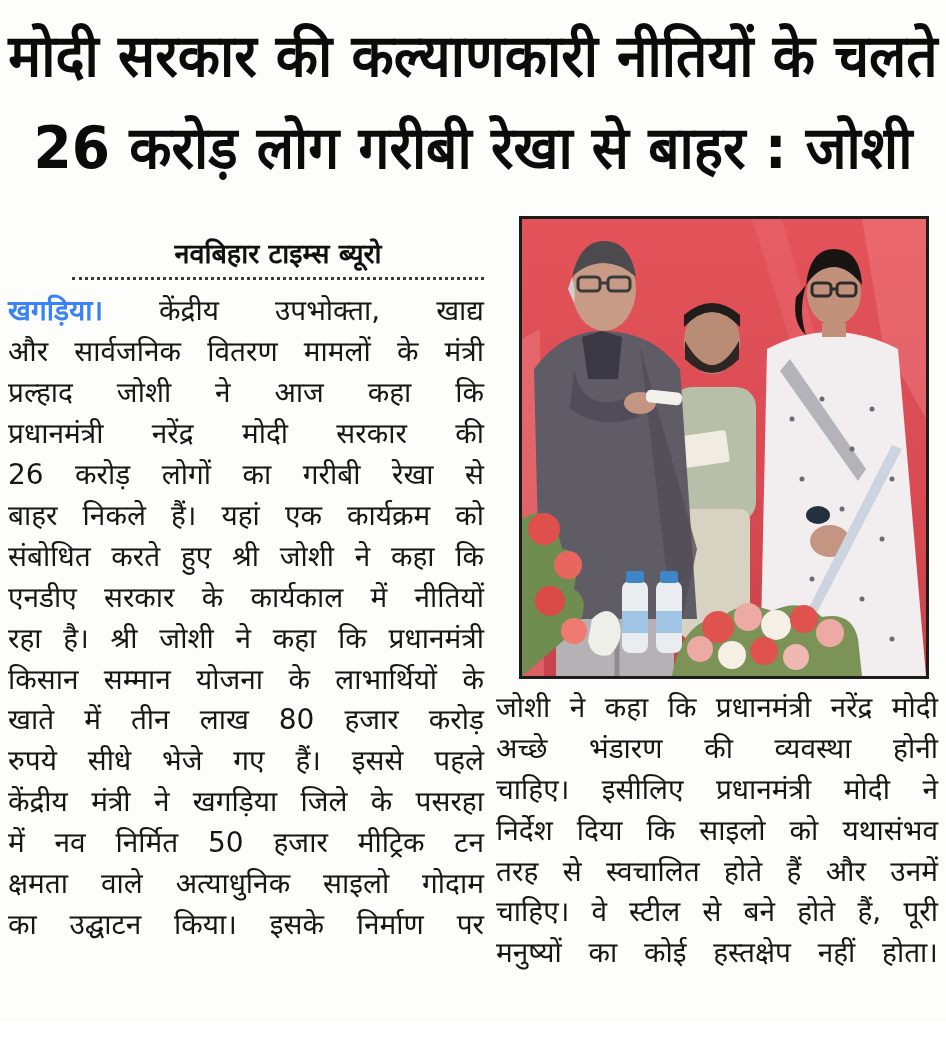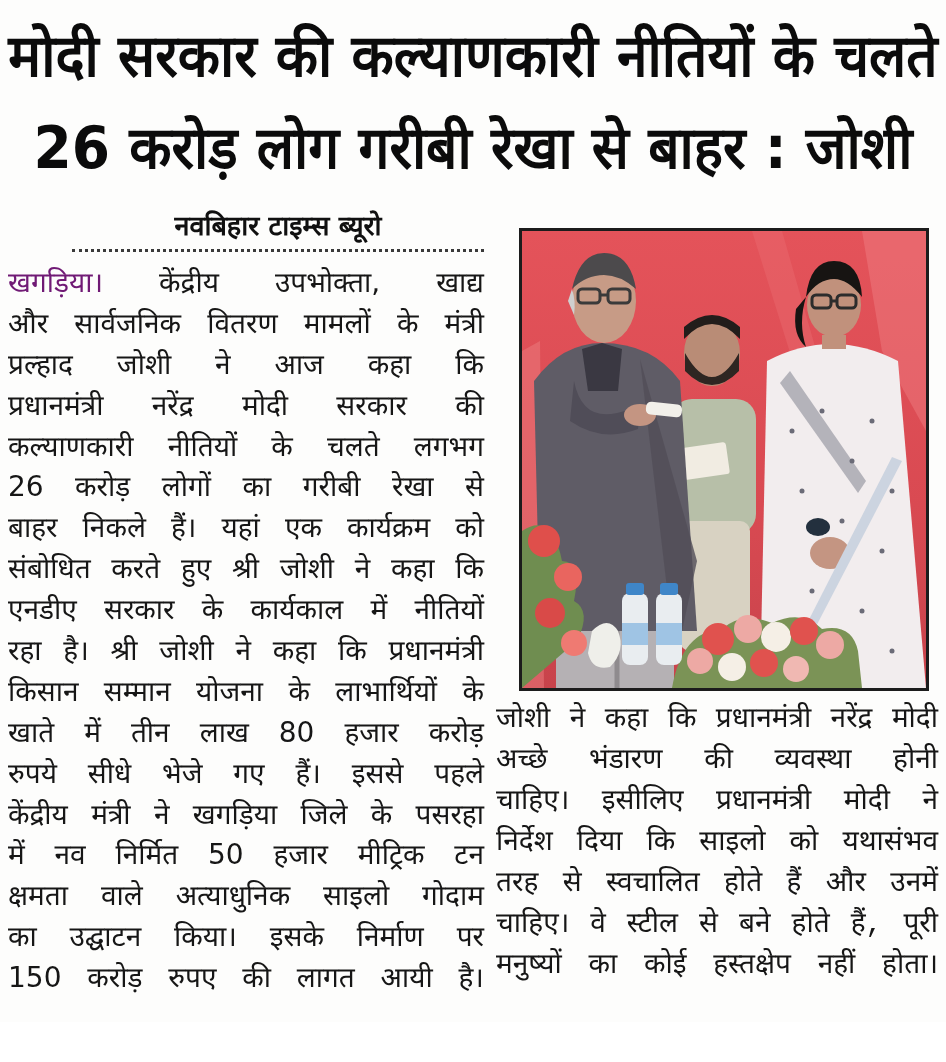--- a/index.html
+++ b/index.html
@@ -59,31 +59,31 @@
     line-height:40.9px;
     color:#161616;
   }
   .bline{
     text-align:justify;
     text-align-last:justify;
     white-space:nowrap;
     height:40.9px;
     overflow:visible;
   }
-  .dateline{font-weight:400;color:#701a75;}
+  .dateline{font-weight:700;color:#3b82f6;}
   
   .photo-frame{
     margin:6px 0 0 23px;
     width:404px;height:457px;
     border:3px solid #1c1c1c;
     background:#dd4a52;
     line-height:0;
   }
   .photo-frame svg{display:block;}
-  .col-right .body-text{margin-top:9px;font-family:Liberation Mono, monospace;}
+  .col-right .body-text{margin-top:9px;}
 </style>
 </head>
 <body>
 
 <div class="page">
 
   <h1 class="headline">
     <div class="hline">मोदी सरकार की कल्याणकारी नीतियों के चलते</div>
     <div class="hline">26 करोड़ लोग गरीबी रेखा से बाहर : जोशी</div>
   </h1>
@@ -92,34 +92,32 @@
 
     <div class="col-left">
       <div class="byline-wrap">
         <div class="byline-text">नवबिहार टाइम्स ब्यूरो</div>
       </div>
       <div class="body-text">
         <div class="bline"><span class="dateline">खगड़िया।</span> <span>केंद्रीय उपभोक्ता, खाद्य</span></div>
         <div class="bline">और सार्वजनिक वितरण मामलों के मंत्री</div>
         <div class="bline">प्रल्हाद जोशी ने आज कहा कि</div>
         <div class="bline">प्रधानमंत्री नरेंद्र मोदी सरकार की</div>
-        <div class="bline">कल्याणकारी नीतियों के चलते लगभग</div>
         <div class="bline">26 करोड़ लोगों का गरीबी रेखा से</div>
         <div class="bline">बाहर निकले हैं। यहां एक कार्यक्रम को</div>
         <div class="bline">संबोधित करते हुए श्री जोशी ने कहा कि</div>
         <div class="bline">एनडीए सरकार के कार्यकाल में नीतियों</div>
         <div class="bline">रहा है। श्री जोशी ने कहा कि प्रधानमंत्री</div>
         <div class="bline">किसान सम्मान योजना के लाभार्थियों के</div>
         <div class="bline">खाते में तीन लाख 80 हजार करोड़</div>
         <div class="bline">रुपये सीधे भेजे गए हैं। इससे पहले</div>
         <div class="bline">केंद्रीय मंत्री ने खगड़िया जिले के पसरहा</div>
         <div class="bline">में नव निर्मित 50 हजार मीट्रिक टन</div>
         <div class="bline">क्षमता वाले अत्याधुनिक साइलो गोदाम</div>
         <div class="bline">का उद्घाटन किया। इसके निर्माण पर</div>
-        <div class="bline">150 करोड़ रुपए की लागत आयी है।</div>
       </div>
     </div>
 
     <div class="col-right">
 
       <figure class="photo-frame" style="margin:6px 0 0 23px;">
         <svg width="404" height="457" viewBox="0 0 404 457" xmlns="http://www.w3.org/2000/svg">
           <defs>
             <linearGradient id="redbg" x1="0" y1="0" x2="0" y2="1">
               <stop offset="0" stop-color="#e4535a"></stop>

